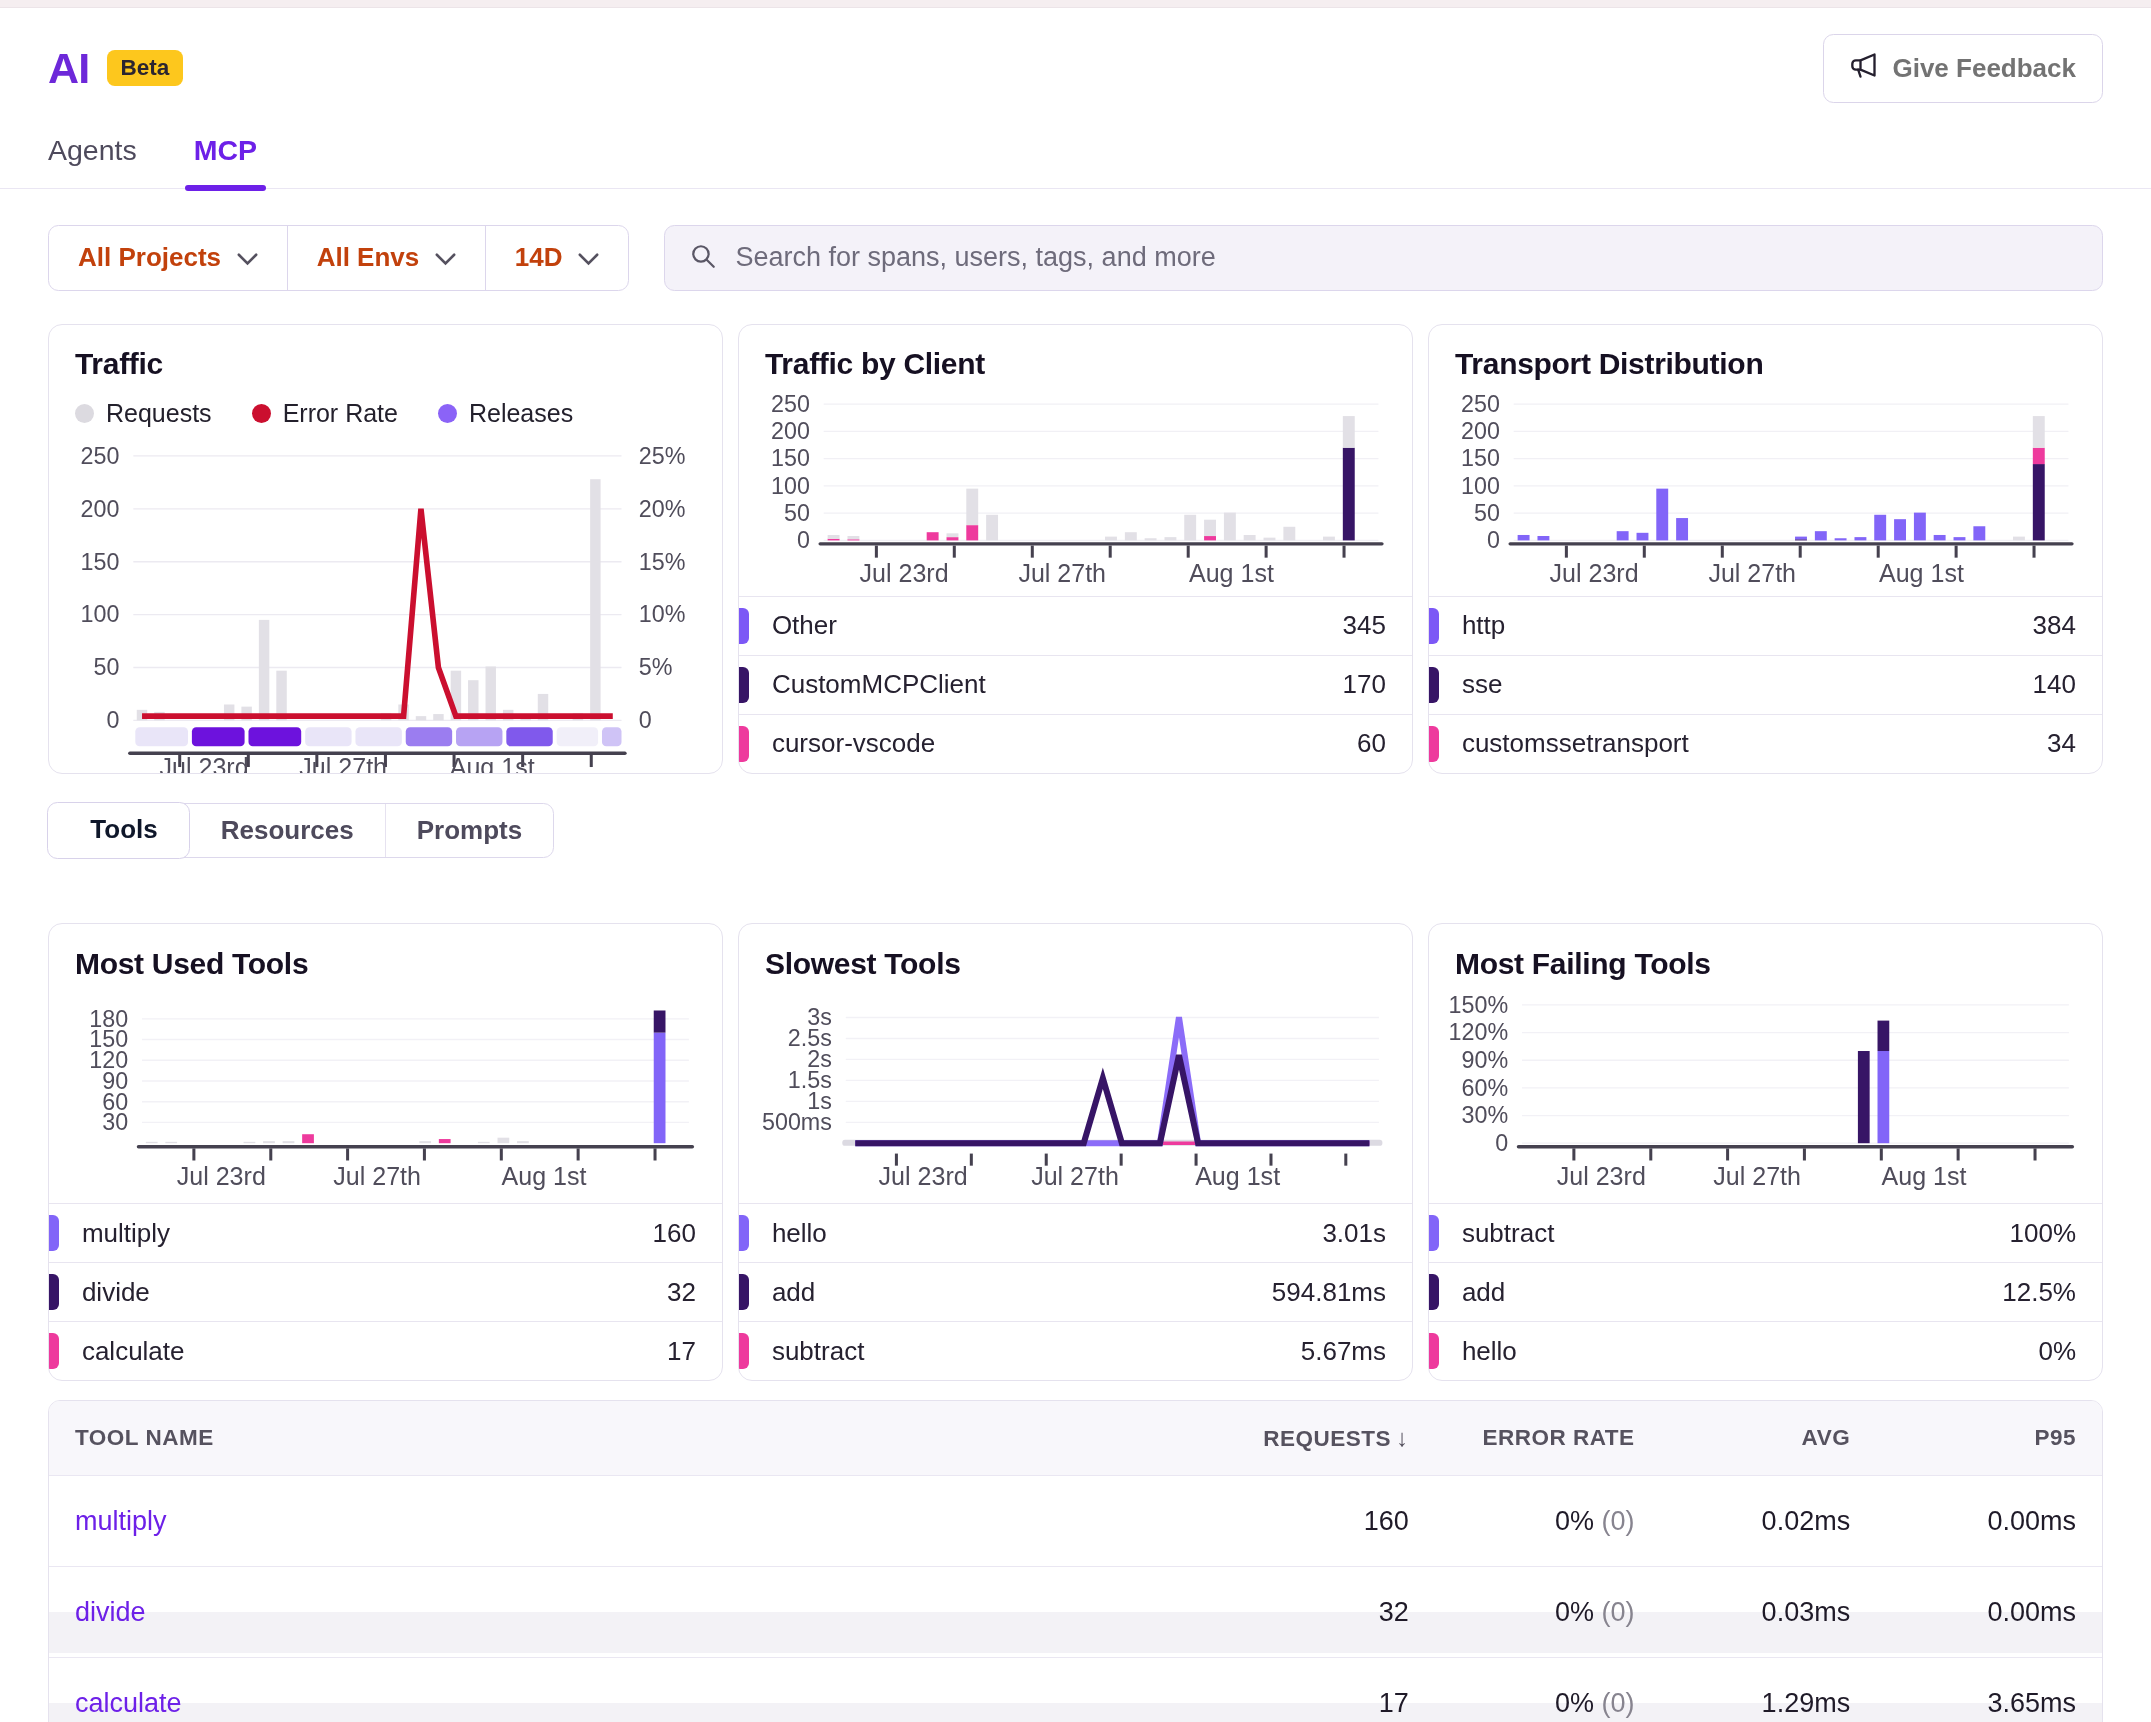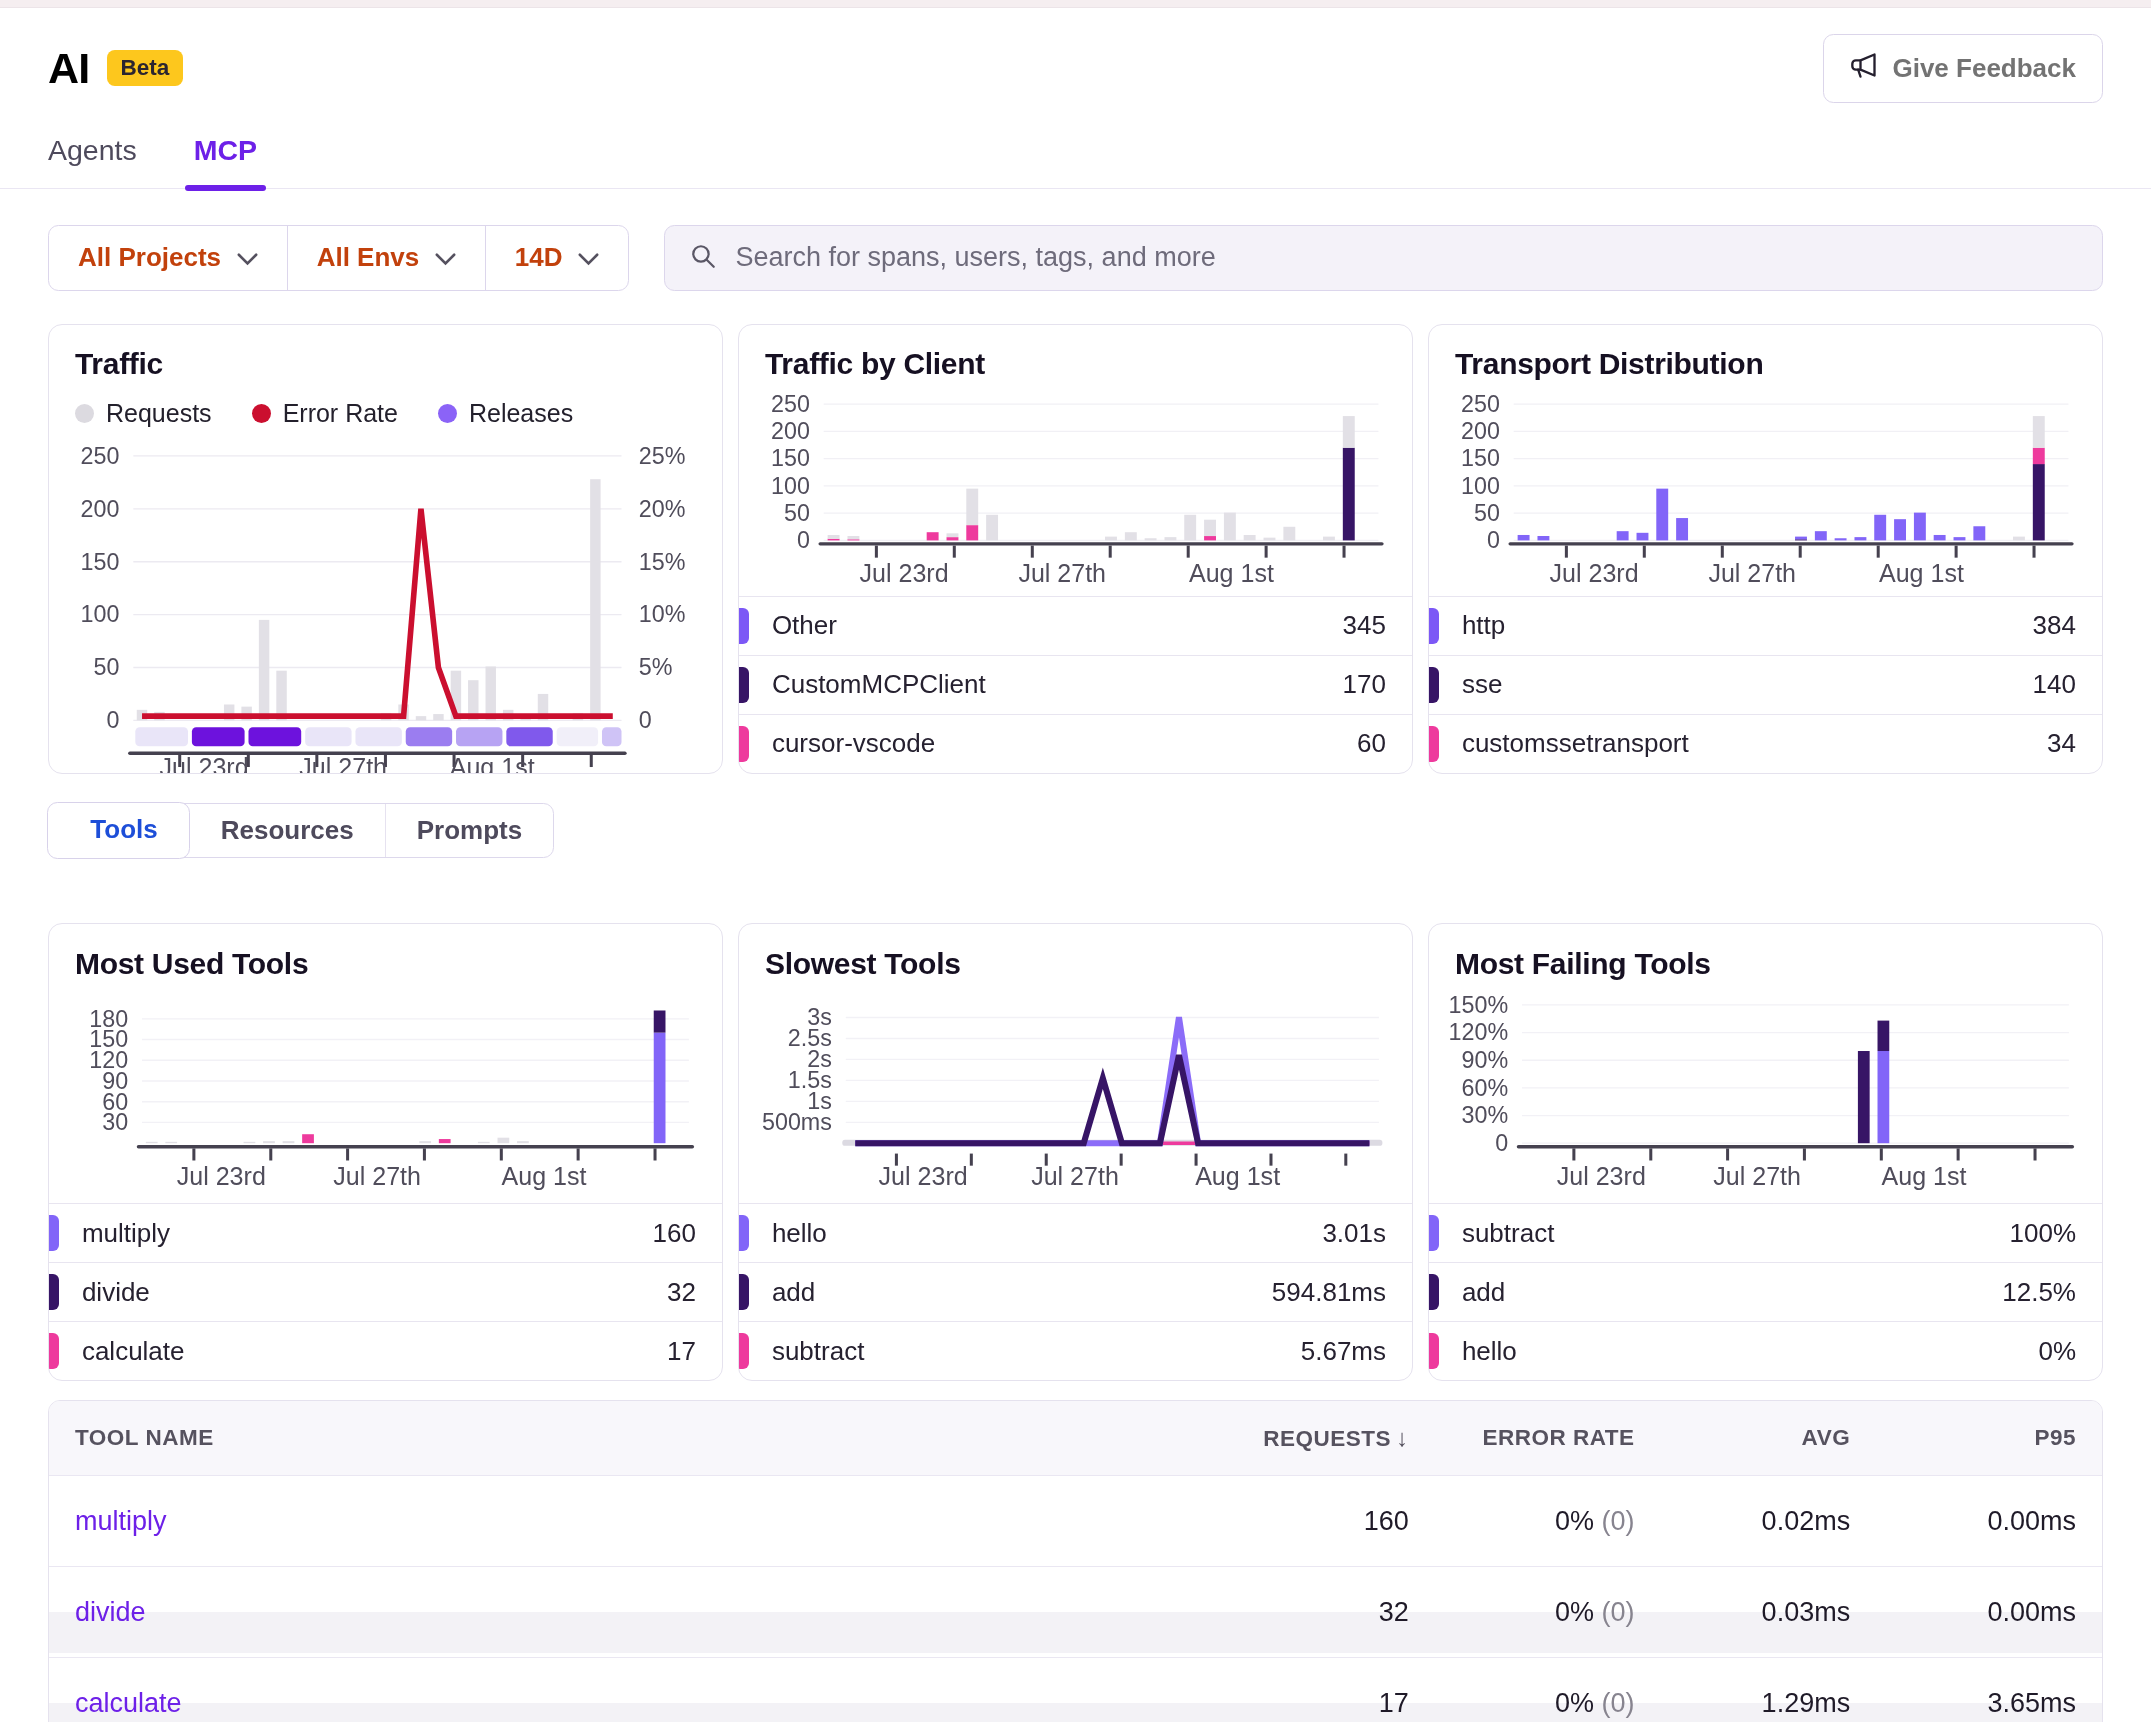--- a/index.html
+++ b/index.html
@@ -2,21 +2,21 @@
 <html style="font-size:14px"><head>
 <meta charset="utf-8">
 <style>
   * { margin:0; padding:0; box-sizing:border-box; }
   html,body { width:2151px; height:1722px; overflow:hidden; background:#fff;
     font-family:"Liberation Sans", sans-serif; color:#231d2e; }
   .top-strip { height:7.8px; background:#f5eef0; border-bottom:0.9px solid #ece4e8; }
 
   
   .app-header { display:flex; align-items:center; padding:26px 48px 0; }
-  .logo { font-size:43px; font-weight:800; color:#000000; letter-spacing:-0.9px; }
+  .logo { font-size:43px; font-weight:800; color:#6d28d9; letter-spacing:-0.9px; }
   .beta { margin-left:17.3px; background:#fdc71d; color:#2b2530; font-size:22.5px; font-weight:700;
     padding:5.2px 14px; border-radius:7.8px; }
   .feedback-btn { margin-left:auto; display:flex; align-items:center; gap:14px;
     border:1.7px solid #dbd5ea; border-radius:10.4px; padding:16px 26px; font-size:26px; font-weight:700;
     color:#737373; background:#fff; cursor:pointer; }
 
   
   .tabs { display:flex; gap:57px; padding:0 48px; margin-top:31px; border-bottom:1.7px solid #eae6f3; }
   .tab { font-size:28.5px; padding-bottom:21px; color:#4e4a5c; font-weight:500; position:relative; cursor:pointer; }
   .tab.active { color:#6d20e8; font-weight:700; }
@@ -60,21 +60,21 @@
   .swatch { width:10.4px; height:36px; border-radius:0 6px 6px 0; margin-right:22.5px; flex:none; }
   .legend-label { font-size:26px; color:#262130; }
   .legend-value { margin-left:auto; font-size:26px; color:#262130; }
 
   
   .subtabs { margin:29px 48px 0; display:inline-flex; border:1.7px solid #ddd8ec; border-radius:10.4px;
     background:#fff; align-self:flex-start; }
   .subtab { padding:11.2px 31px; font-size:26px; font-weight:700; color:#4e4a5c;
     border-right:1.7px solid #e6e2f0; cursor:pointer; }
   .subtab:last-child { border-right:none; }
-  .subtab.active { color:#1d4ed8; border:1.7px solid #d8d2ea; border-radius:10.4px; margin:-1.7px 0 -1.7px -1.7px;
+  .subtab.active { color:#0f172a; border:1.7px solid #d8d2ea; border-radius:10.4px; margin:-1.7px 0 -1.7px -1.7px;
     background:#fff;padding-left:42px; }
 
   
   .table-card { margin:19px 48px 0; border:1.7px solid #e5e2ee; border-radius:12px; overflow:hidden; }
   .thead, .trow { display:grid; grid-template-columns:50% 17.5% 11% 10.5% 11%; align-items:center; }
   .thead { background:#f8f7fb; height:74px; font-size:22.5px; font-weight:700; color:#56525f;
     letter-spacing:0.5px; }
   .th { text-align:right; padding-right:26px; }
   .th.first { text-align:left; padding-left:26px; }
   .sort-arrow { font-size:24px; margin-left:5.2px; }

